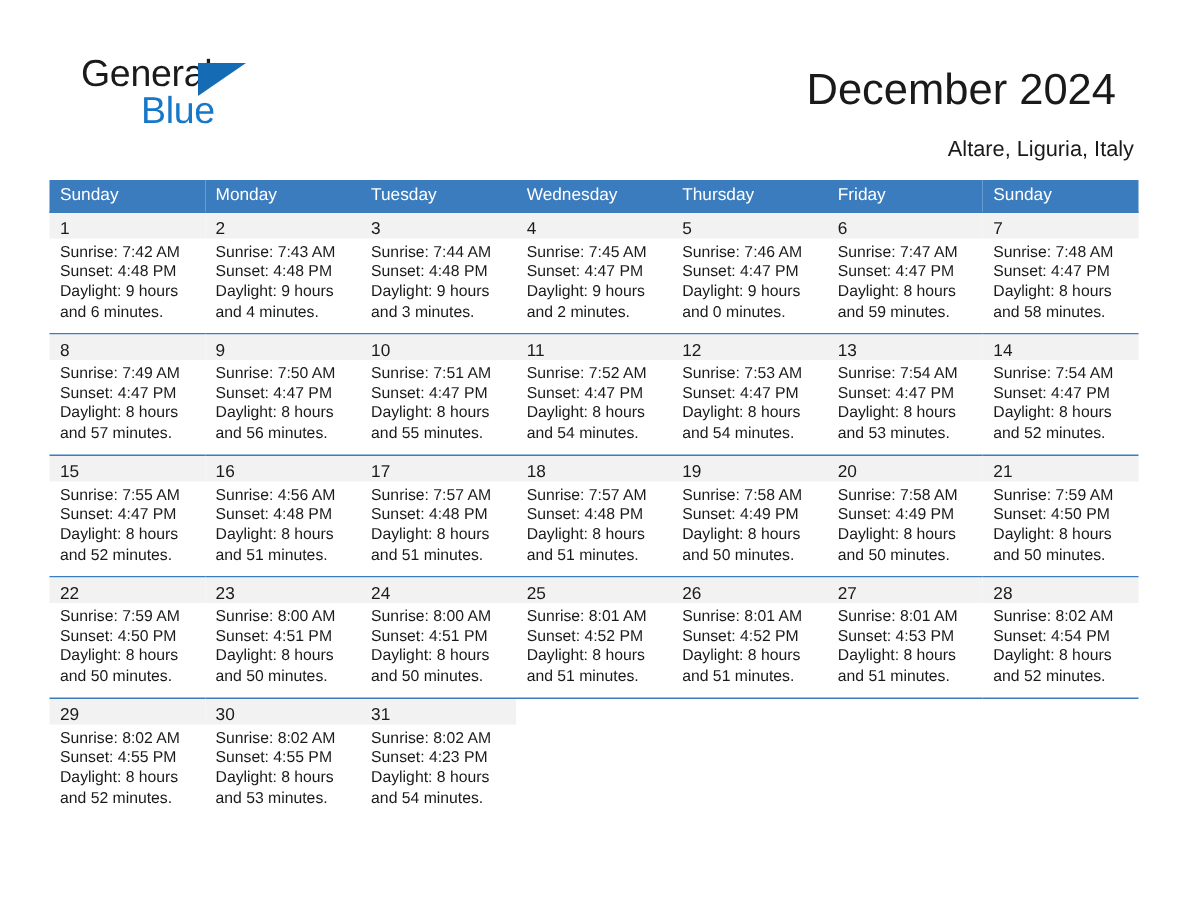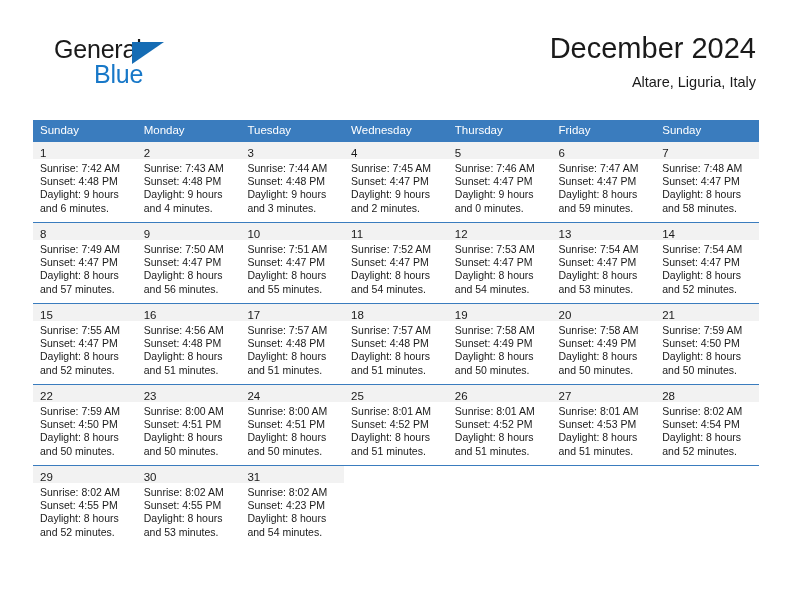--- a/index.html
+++ b/index.html
@@ -68,21 +68,21 @@
     position: absolute;
     right: 36px;
     top: 30px;
     text-align: right;
   }
   .cal-title {
     font-size: 29px;
     line-height: 36px;
     color: #1a1a1a;
     font-weight: normal;
-    margin: 0;
+    margin: 12px;
     white-space: nowrap;
   }
   .cal-subtitle {
     font-size: 14.5px;
     line-height: 20px;
     color: #1a1a1a;
     margin: 6px 0 0 0;
     white-space: nowrap;
   }
 

